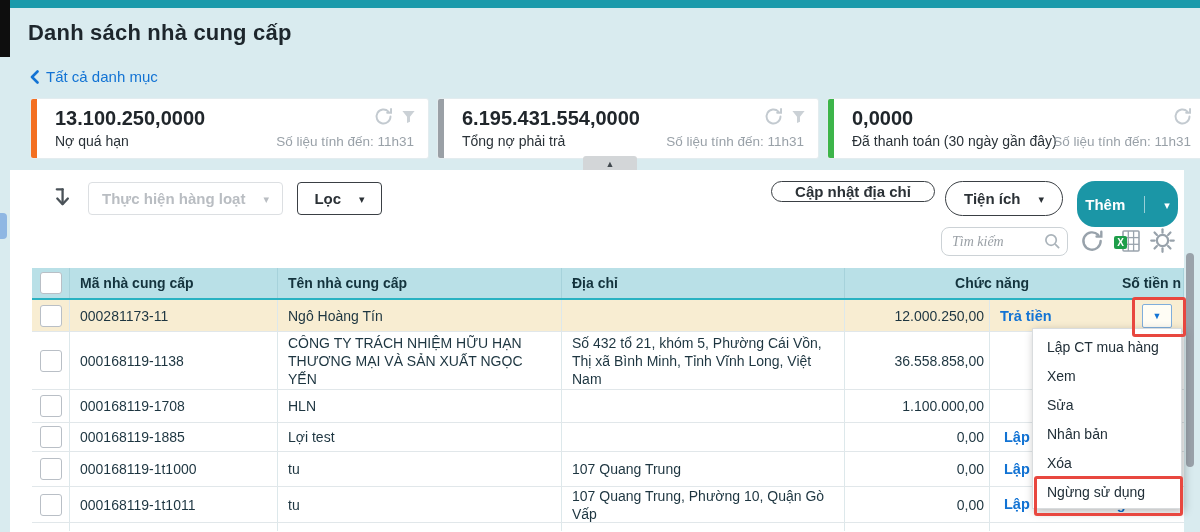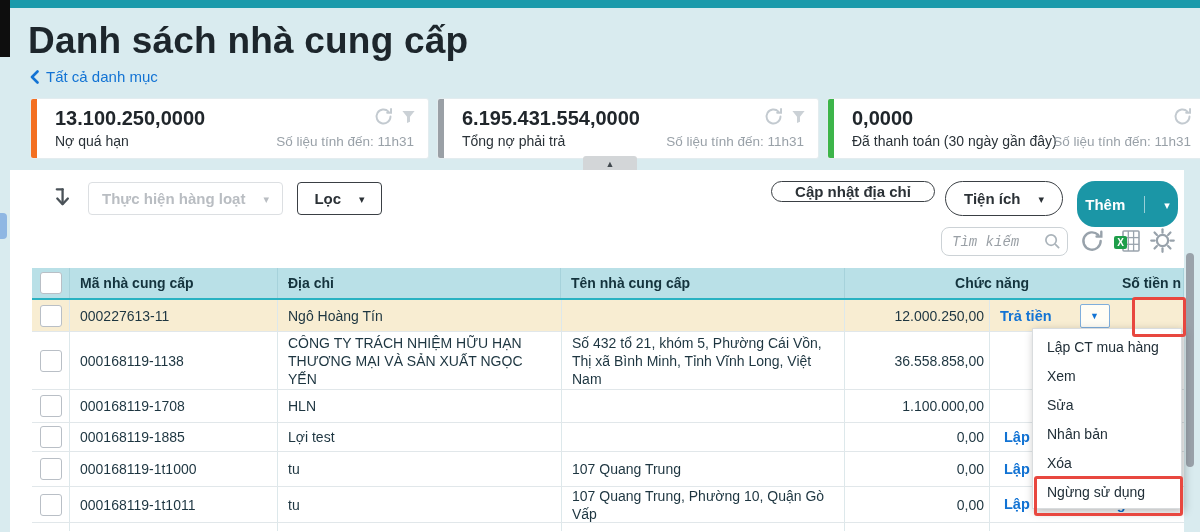--- a/index.html
+++ b/index.html
@@ -4,21 +4,21 @@
 <style>
   html,body{margin:0;padding:0;}
   .page{position:relative;width:1200px;height:532px;background:#D9EBEF;overflow:hidden;
         font-family:"Liberation Sans","DejaVu Sans",sans-serif;color:#1d3540;}
 
   
   .corner-block{position:absolute;left:0;top:0;width:10px;height:57px;background:#0e0e0e;}
   .topbar{position:absolute;left:10px;top:0;width:1190px;height:8px;background:#1B9AAB;}
   .left-widget{position:absolute;left:0;top:213px;width:7px;height:26px;background:#8FB7E3;border-radius:0 4px 4px 0;}
 
-  .page-title{position:absolute;left:28px;top:20px;font-size:37px;font-weight:700;color:#1d262c;letter-spacing:.2px;}
+  .page-title{position:absolute;left:28px;top:20px;font-size:22px;font-weight:700;color:#1d262c;letter-spacing:.2px;}
   .breadcrumb{position:absolute;left:30px;top:68px;display:flex;align-items:center;gap:7px;
               color:#1273D4;font-size:15px;cursor:pointer;}
 
   
   .card{position:absolute;top:99px;height:59px;background:#fff;border-radius:2px;box-shadow:0 0 0 1px #e3ecef;margin-left:13px;}
   .card-accent{position:absolute;left:0;top:0;bottom:0;width:6px;border-radius:2px 0 0 2px;}
   .card--1{left:18px;width:397px;} .card--1 .card-accent{background:#F36F21;}
   .card--2{left:425px;width:380px;} .card--2 .card-accent{background:#9AA0A6;}
   .card--3{left:815px;width:377px;} .card--3 .card-accent{background:#3DB54A;}
   .card-value{position:absolute;left:24px;top:8px;font-size:20px;font-weight:700;color:#20262b;}
@@ -43,21 +43,21 @@
   .btn-pill{border:1.5px solid #3a3f44;border-radius:18px;color:#2b3136;}
   .btn-update{left:771px;top:181px;width:164px;height:21px;}
   .btn-util{left:945px;top:181px;width:118px;height:35px;}
   .btn-add{left:1077px;top:181px;width:101px;height:46px;background:#1B96A6;border:none;border-radius:18px;color:#fff;}
   .btn-add .divider{width:1px;height:17px;background:rgba(255,255,255,.55);margin:0 10px;}
   .btn-add .caret{margin-left:0;}
 
   .search-wrap{position:absolute;left:941px;top:227px;width:127px;height:29px;}
   .search-wrap input{box-sizing:border-box;width:100%;height:100%;border:1px solid #ccd2d6;border-radius:8px;
                      padding:0 30px 0 10px;font-size:14px;color:#333;outline:none;
-                     font-family:Liberation Mono, monospace;}
+                     font-family:Liberation Serif, serif;}
   .search-wrap input::placeholder{font-style:italic;color:#9aa0a6;}
   .search-wrap svg{position:absolute;right:7px;top:6px;}
 
   
   .table{position:absolute;left:32px;top:268px;width:1152px;}
   .t-head{display:flex;height:30px;background:#B9E0E7;}
   .th{box-sizing:border-box;display:flex;align-items:center;padding:0 10px;font-size:14px;font-weight:700;
       color:#14333D;border-right:1px solid #a6d2db;white-space:nowrap;overflow:hidden;text-align:center;}
   .t-row{display:flex;background:#fff;border-bottom:1px solid #e1e7ea;box-sizing:border-box;}
   .t-row.selected{background:#F8EDD2;border-top:2px solid #29B2C2;}
@@ -66,21 +66,21 @@
   .col-cb{width:38px;justify-content:center;padding:0;}
   .col-code{width:208px;}
   .col-name{width:284px;}
   .col-addr{width:283px;}
   .col-amt{width:145px;justify-content:flex-end;padding-right:5px;}
   .col-act{width:194px;border-right:none;position:relative;overflow:visible;}
   .th.col-amt{padding-right:2px;}
   .th.col-act{justify-content:flex-end;padding-right:10px;}
   .checkbox{width:20px;height:20px;background:#fff;border:1px solid #b9bfc6;border-radius:3px;cursor:pointer;}
 
-  .act-pay{justify-content:flex-start;padding-right:12px;gap:28px;}
+  .act-pay{justify-content:space-between;padding-right:12px;gap:28px;}
   .pay-link{color:#1273D4;font-weight:700;font-size:14.5px;cursor:pointer;}
   .caret-box{width:30px;height:24px;box-sizing:border-box;border:1px solid #7FAEDC;border-radius:2px;background:#fffdf5;
              display:flex;align-items:center;justify-content:center;color:#1273D4;font-size:9px;cursor:pointer;}
   .act-link{justify-content:flex-start;padding-left:14px;}
   .ct-link{color:#1273D4;font-weight:600;font-size:14.5px;white-space:nowrap;cursor:pointer;}
   .ct-link .ct-caret{font-size:11px;margin-left:8px;}
 
   
   .ctx-menu{position:absolute;left:1032px;top:328px;width:150px;height:181px;box-sizing:border-box;background:#fff;
             border:1px solid #d9dcde;box-shadow:2px 3px 9px rgba(0,0,0,.28);padding-top:4px;z-index:5;}
@@ -235,31 +235,31 @@
         <line x1="16.95" y1="7.05" x2="19.07" y2="4.93"></line>
     </svg>
   </div>
 
   <div class="table">
     <div class="t-head">
       <div class="th col-cb">
           <div class="checkbox"></div>
         </div>
       <div class="th col-code">Mã nhà cung cấp</div>
+      <div class="th col-name">Tên nhà cung cấp</div>
       <div class="th col-addr">Địa chỉ</div>
-      <div class="th col-name">Tên nhà cung cấp</div>
       <div class="th col-act">Chức năng</div>
       <div class="th col-amt">Số tiền n</div>
     </div>
     <div id="t-body">
         <div class="t-row selected" style="height: 34px;">
           <div class="td col-cb">
             <div class="checkbox"></div>
           </div>
-          <div class="td col-code">000227613-11</div>
+          <div class="td col-code">000281173-11</div>
           <div class="td col-name">Ngô Hoàng Tín</div>
           <div class="td col-addr"></div>
           <div class="td col-amt">12.000.250,00</div>
           <div class="td col-act act-pay">
             <span class="pay-link">Trả tiền</span>
             <div class="caret-box">
               <span>▼</span>
             </div>
           </div>
         </div>

